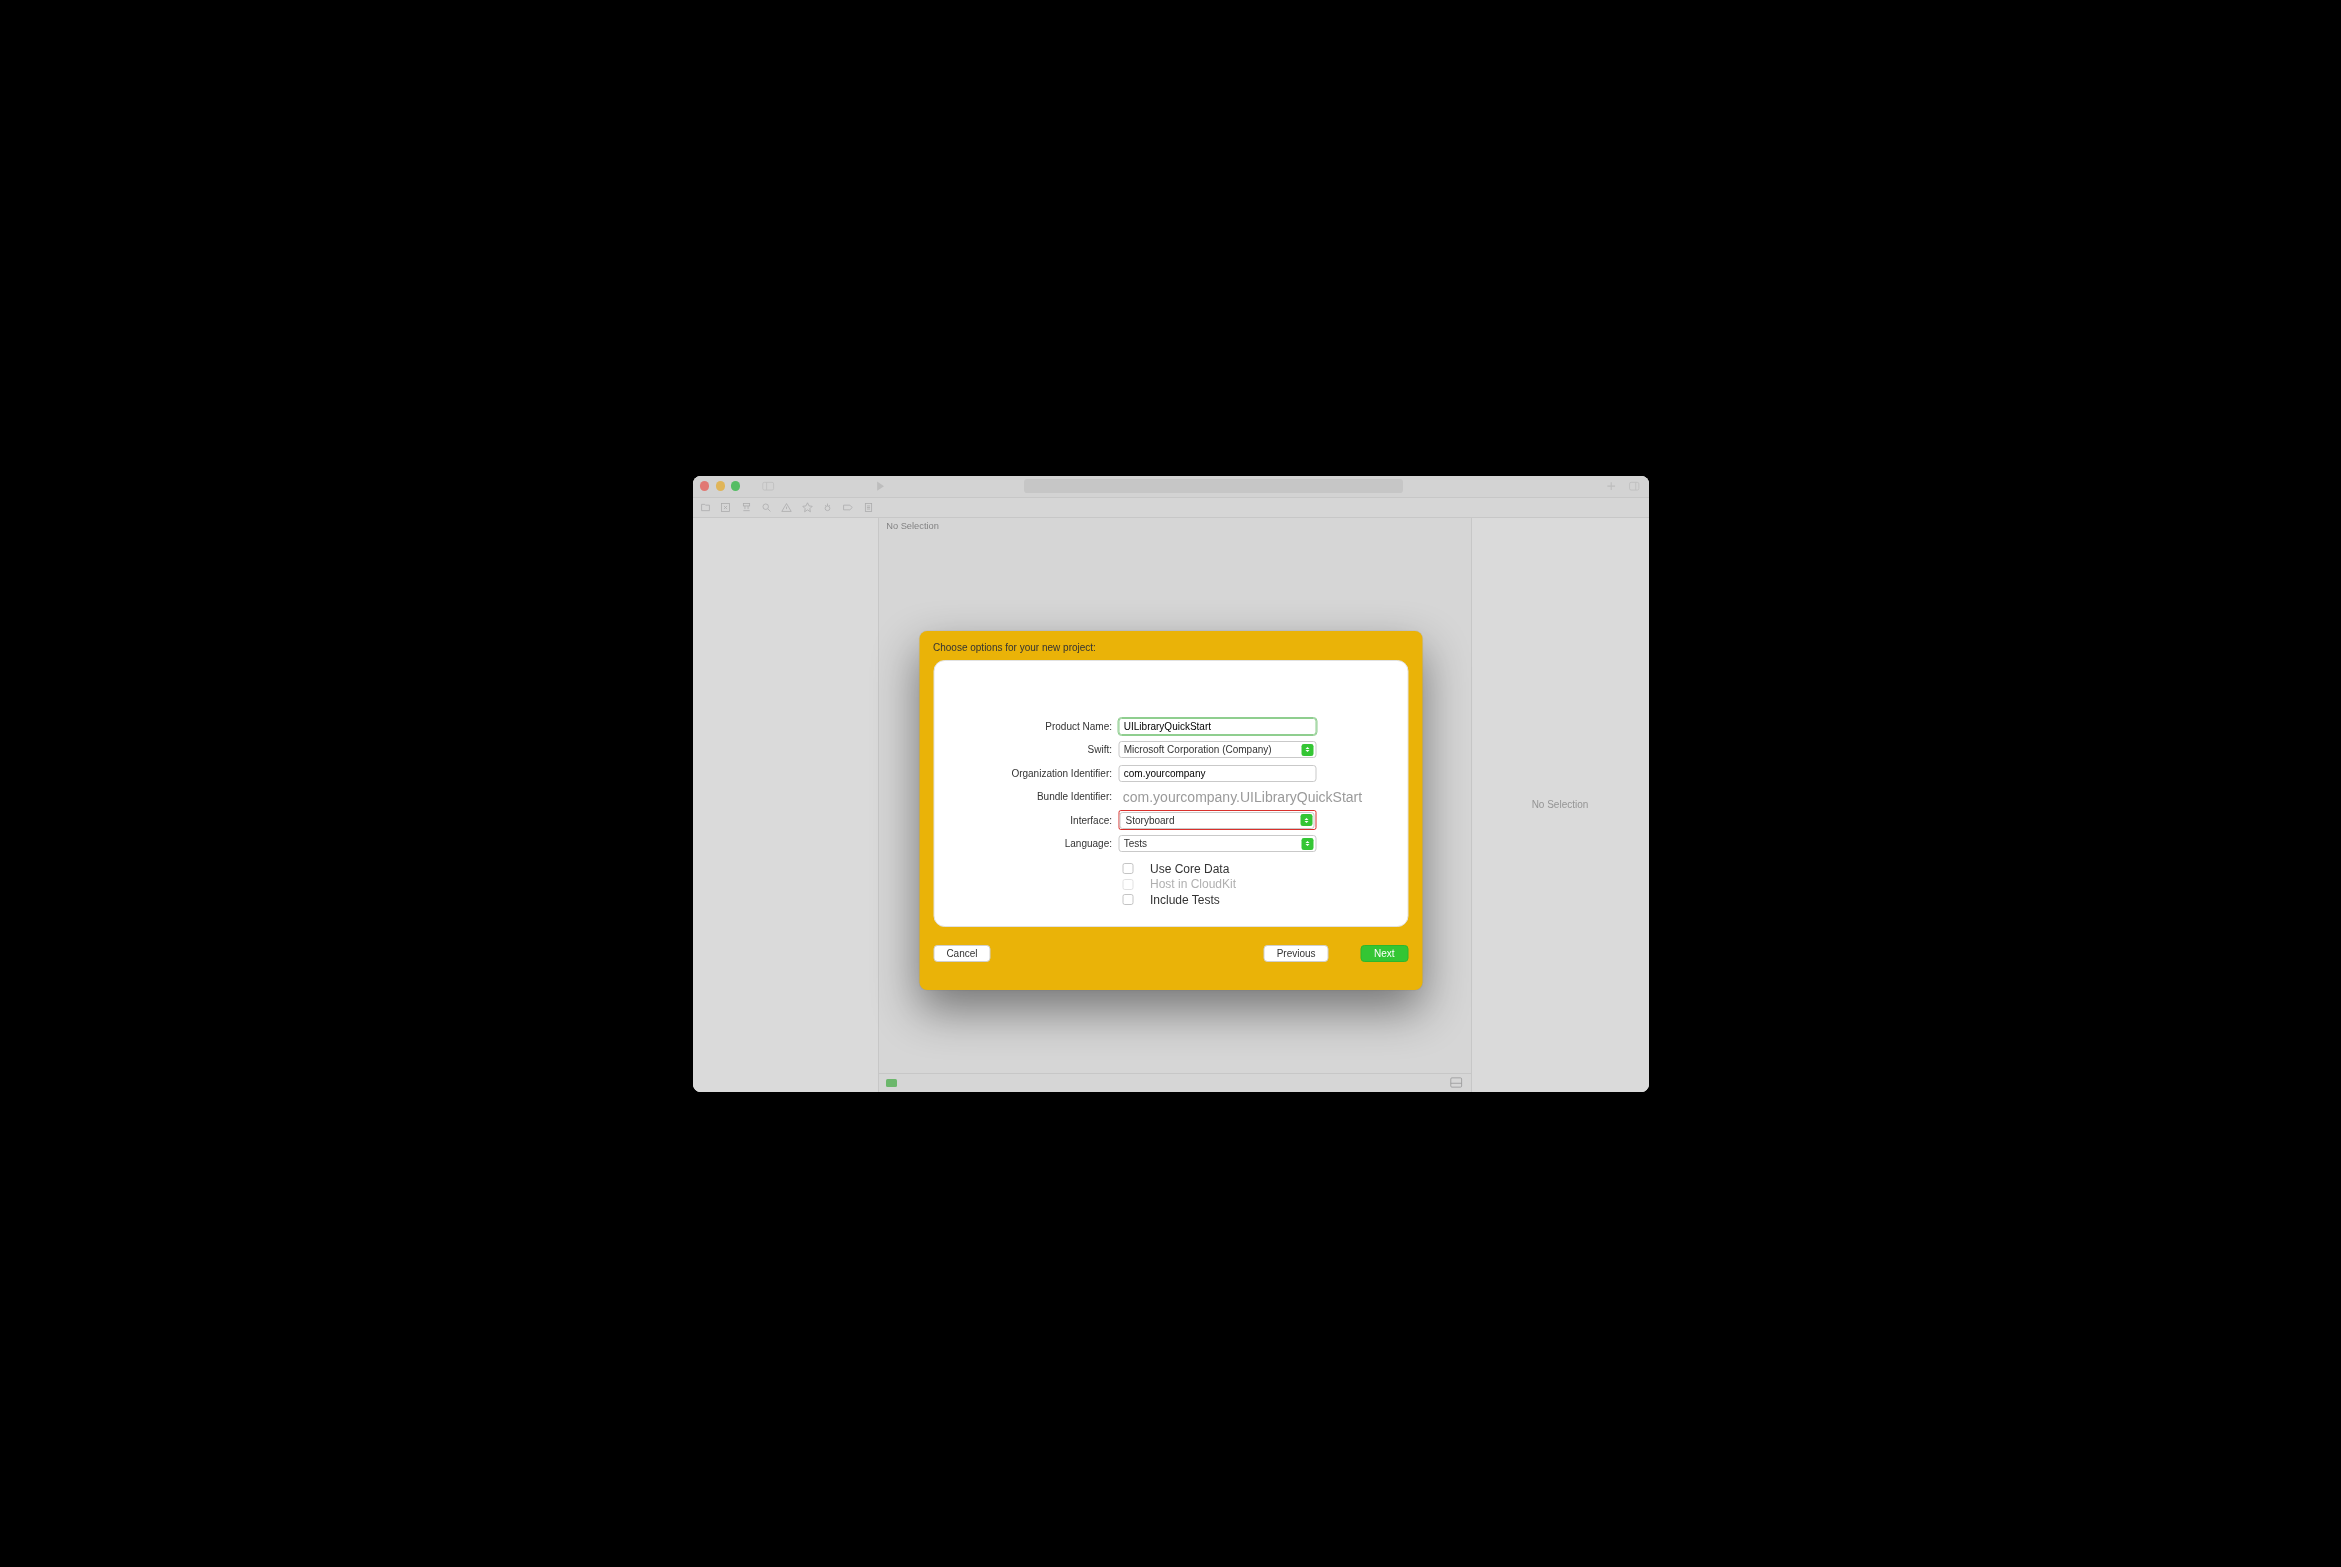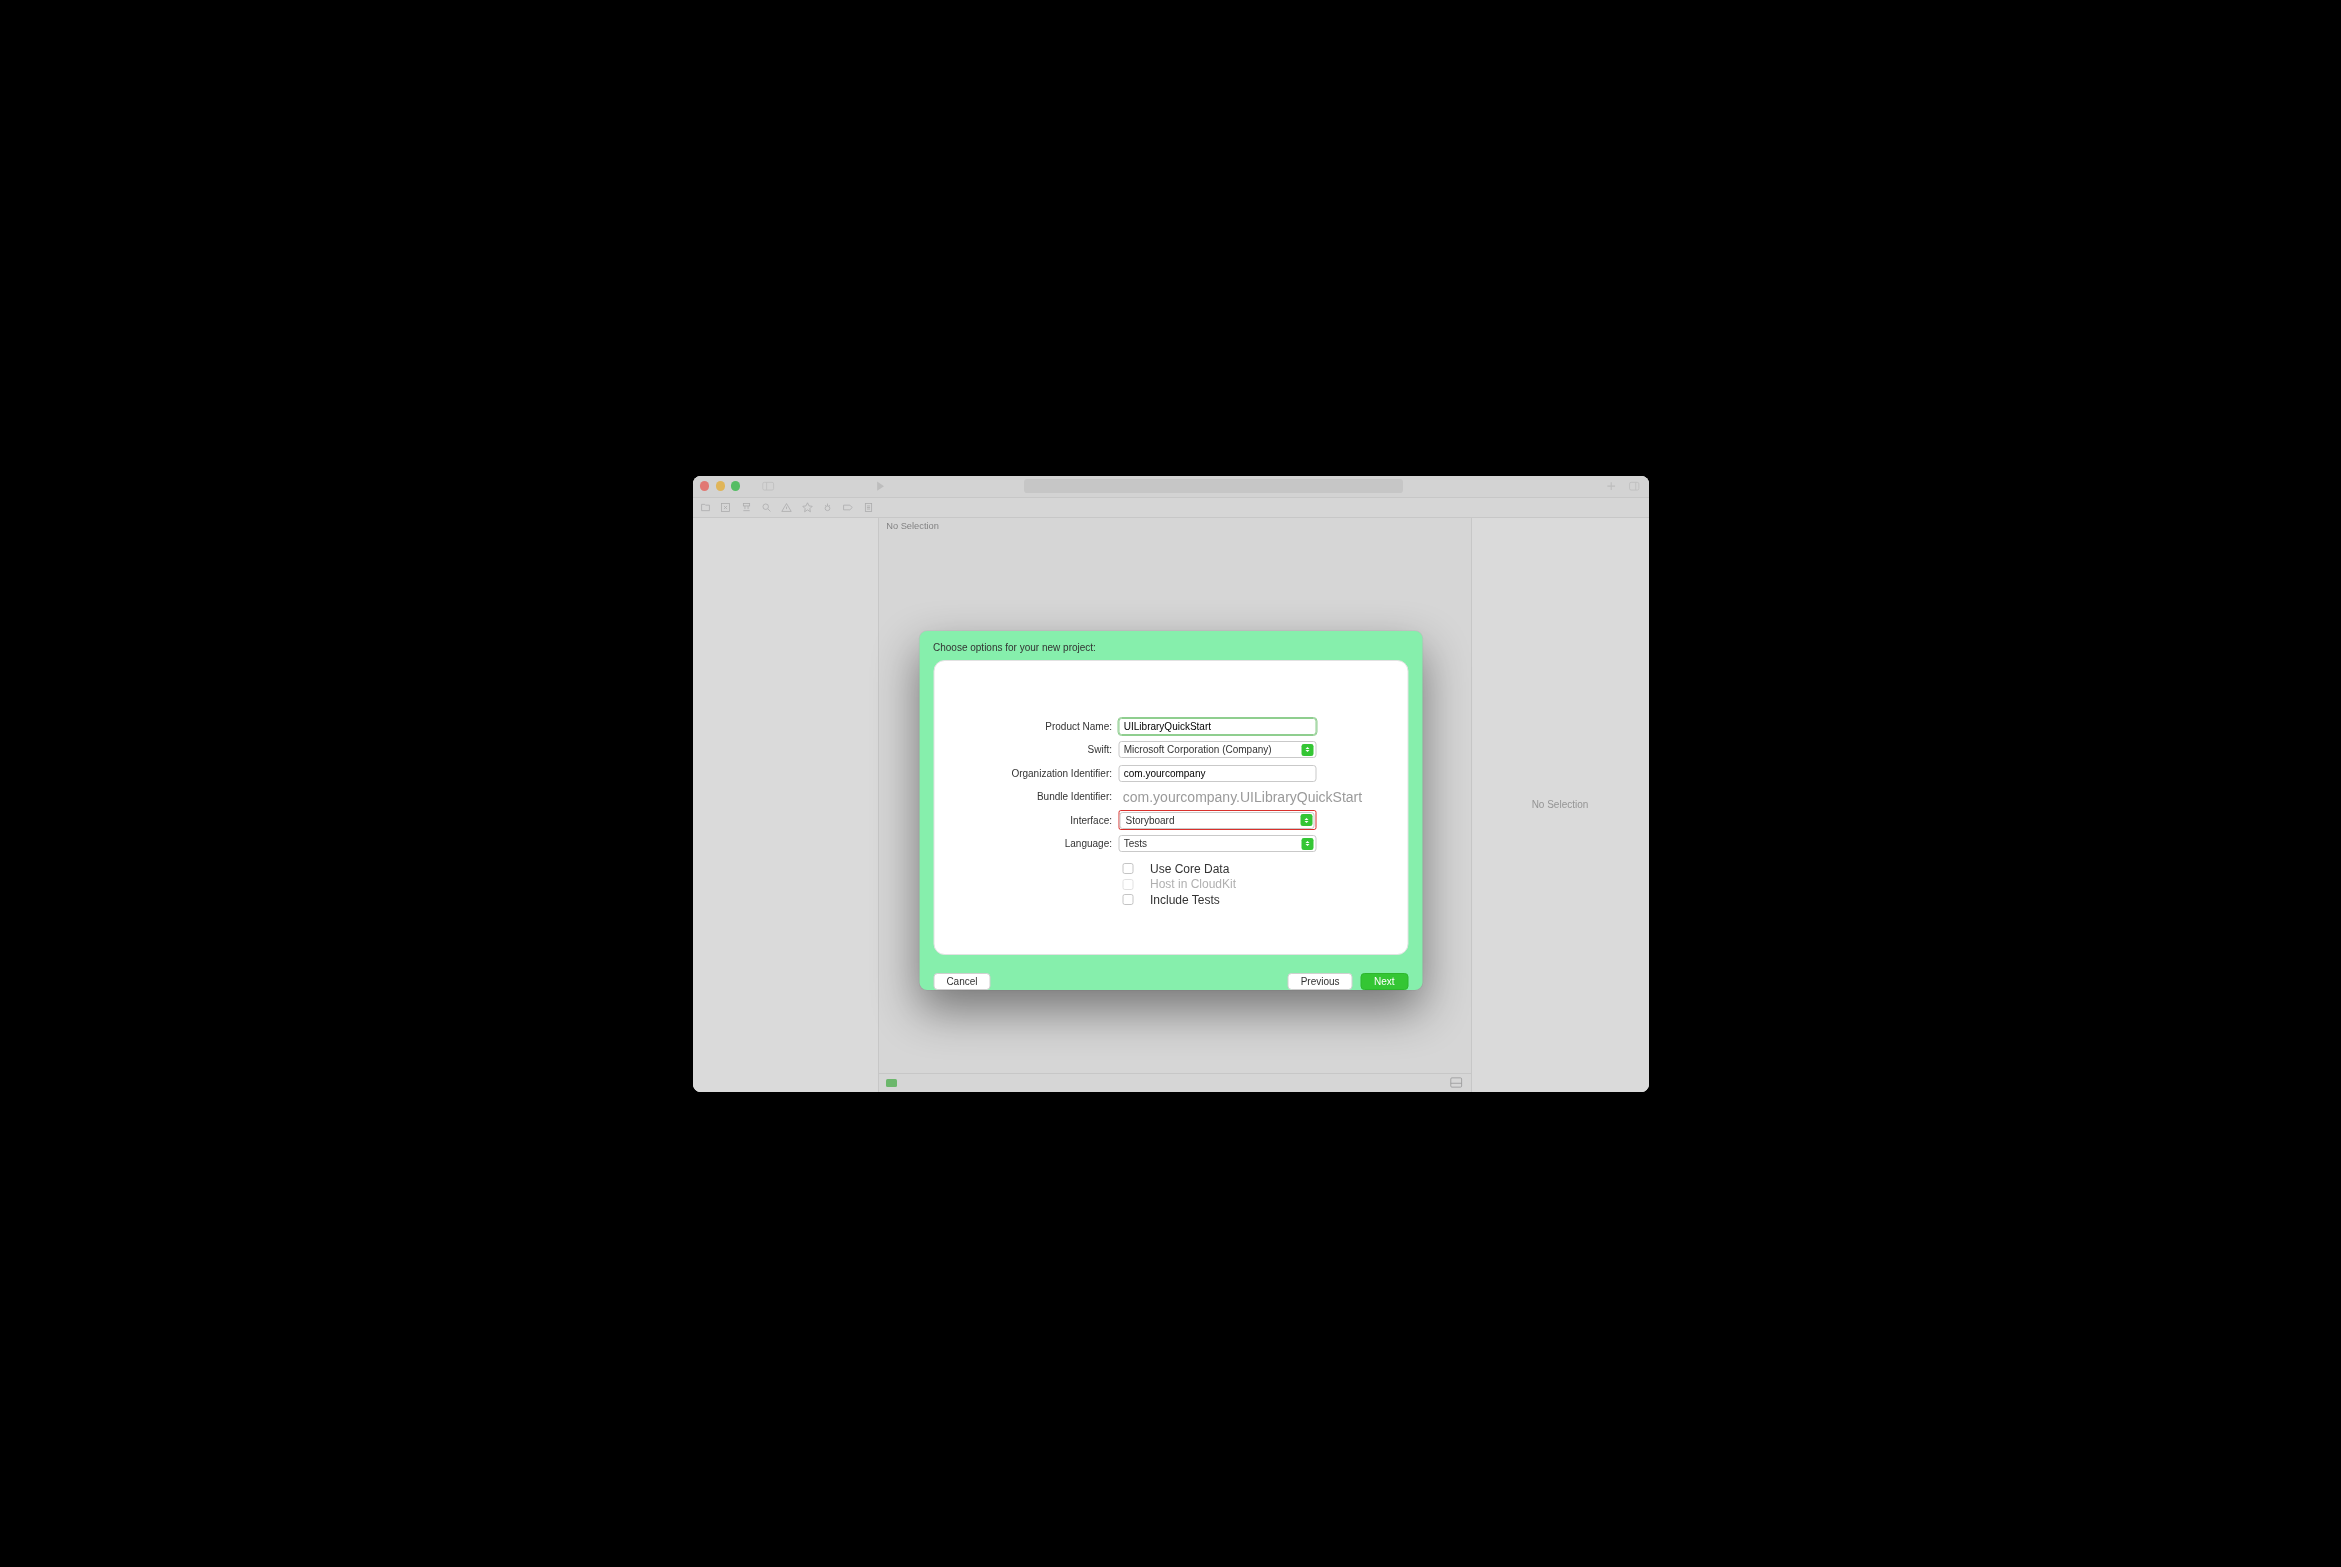--- a/index.html
+++ b/index.html
@@ -67,23 +67,23 @@
   .statusbar {
     position:absolute; left:186px; right:178px; bottom:0; height:18.6px;
     border-top:0.8px solid #d7d7d7; display:flex; align-items:center; padding:0 7.7px;
     background:#eeeeef; justify-content:space-between;
   }
   .chip { width:11px; height:7.7px; background:#4cbf4c; border-radius:1.5px; }
   
   .sheet {
     position:absolute; z-index:20;
     left:50%; top:155px; transform:translateX(-50%);
-    width:503px; height:359px; background:#86efac; border-radius:7.7px;
+    width:503px; height:359px; background:#eab308; border-radius:7.7px;
     box-shadow: 0 19.4px 46px rgba(0,0,0,.45), 0 0 0 0.8px rgba(0,0,0,.05);
-    padding:11px 14px 0 14px;
+    padding:11px 14px 28px 14px;
     display:flex; flex-direction:column;
   }
   .sheet-title { font-size:10px; color:#333; margin-bottom:7.7px; }
   .sheet-body {
     flex:1; border:0.8px solid #e2e2e2; border-radius:11px; background:#fff;
     padding-top:54px;
   }
   .formrow { display:flex; align-items:center; height:22px; gap:6.2px; }
   .formrow + .formrow { margin-top: 1.5px; }
   .flabel { width:178px; text-align:right; font-size:10px; color:#333; }
@@ -108,21 +108,21 @@
   .arrow::before { border-bottom:2.3px solid #fff; margin-bottom:0.8px; }
   .arrow::after  { border-top:2.3px solid #fff; }
   .freadonly { width:198px; font-size:14px; color:#9a9a9a; padding-left:4.6px; }
   .highlight-row .fselect-wrap {
     border:1.5px solid #d9302c; border-radius:2.3px; padding:0.8px; display:inline-block;
   }
   .checkrow { display:flex; align-items:center; height:15.5px; gap:17px; margin-left:188px; font-size:12px; }
   .chk { width:11px; height:11px; border:0.8px solid #c4c4c4; border-radius:2.3px; background:#fff; }
   .chk.disabled { opacity:.5; }
   .chklabel.disabled { color:#b0b0b0; }
-  .sheet-buttons { display:flex; align-items:center; margin-top:18px; }
+  .sheet-buttons { display:flex; align-items:center; margin-top:18px;gap:24px; }
   .btn {
     height:17px; border-radius:3.9px; border:0.8px solid #cfcfcf; background:#fff;
     font-size:10px; padding:0 12.4px; display:flex; align-items:center; justify-content:center;
     color:#333;
   }
   .btn.primary { background:#34c634; border-color:#2db72d; color:#fff; }
   .btn + .btn { margin-left:7.7px; }
   .spacer { flex:1; }
   svg { display:block; }
 </style>

